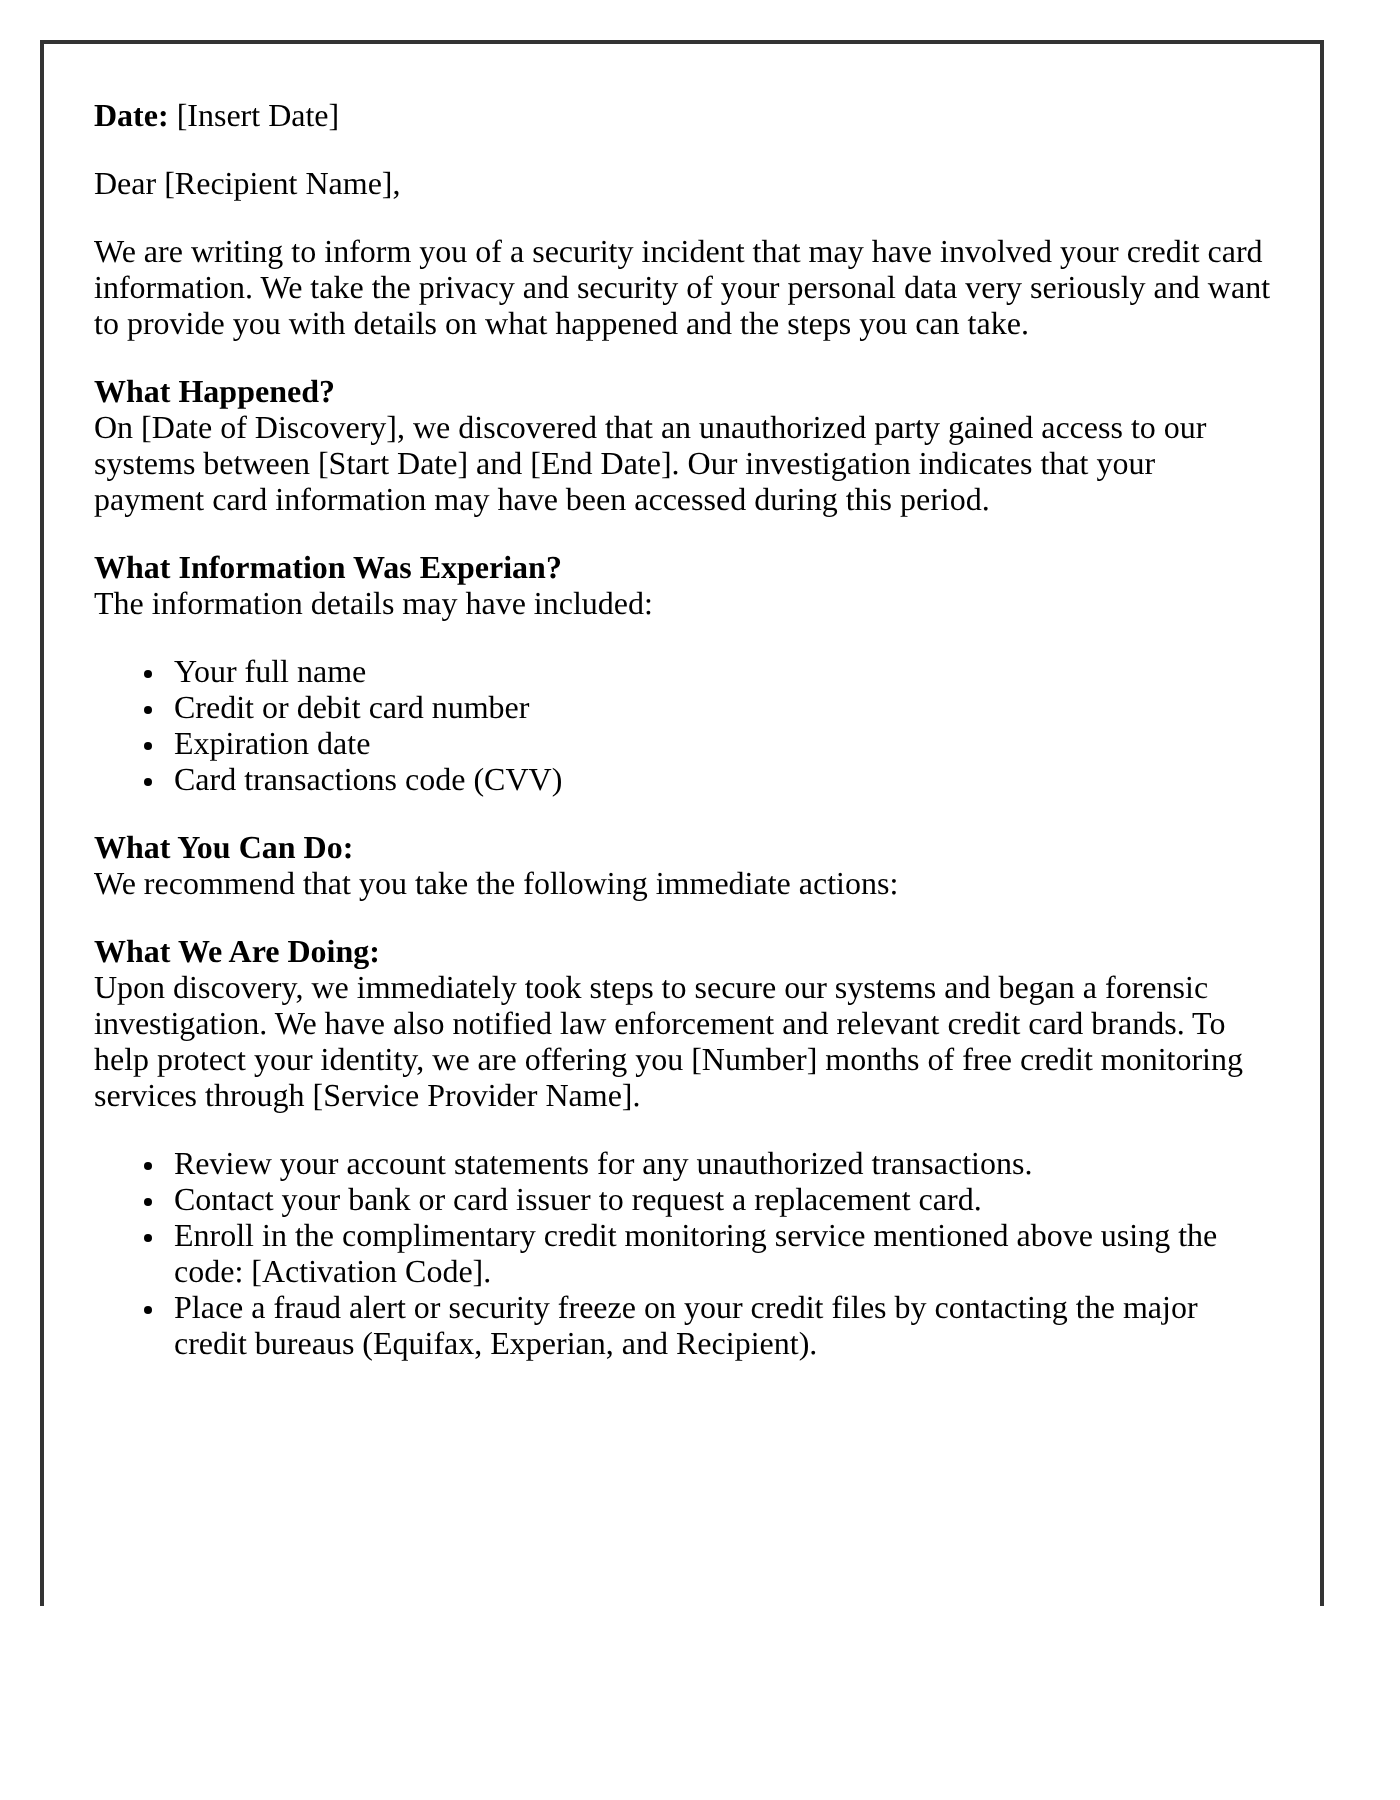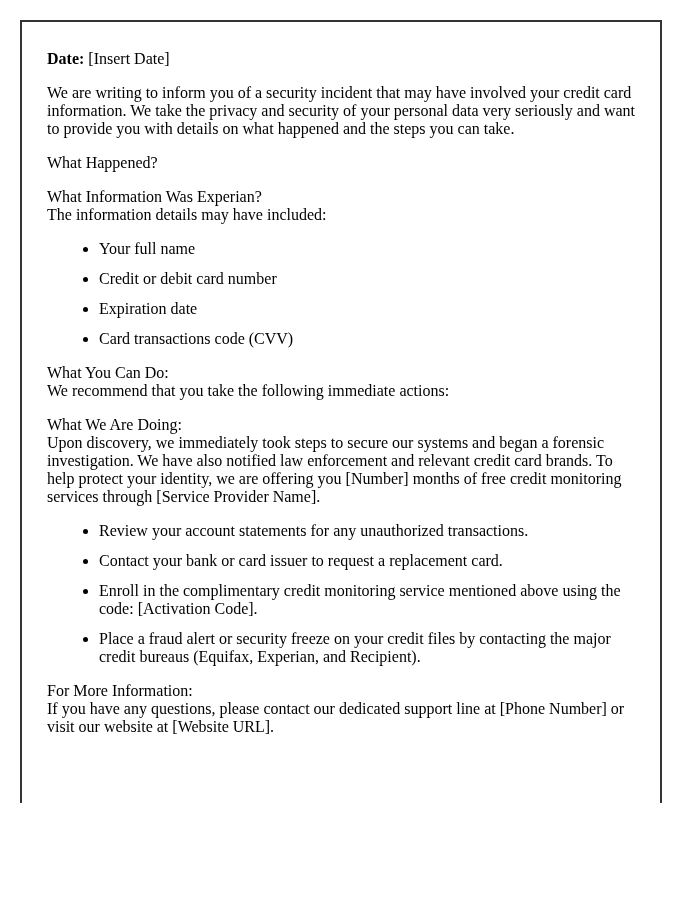--- a/index.html
+++ b/index.html
@@ -19,44 +19,46 @@
     width: 642px;
     height: 783px;
     border: 2px solid #333333;
     border-bottom: none;
     background: #ffffff;
     padding: 12px 25px 0 25px;
     overflow: hidden;
   }
   .para { margin: 16px 0; }
   .bold { font-weight: bold; }
-  .sec-heading { display: block; font-weight: normal; }
+  .sec-heading { display: block; font-weight: bold; }
   ul.bullets {
     margin: 16px 0;
     padding-left: 40px;
     list-style-type: disc;
   }
-  ul.bullets li { margin: 12px; font-family: Liberation Serif, serif; }
+  ul.bullets li { margin: 0; font-family: Liberation Serif, serif; }
 </style>
 </head>
 <body>
 
 <div class="page">
 
   <p class="para">
     <span class="bold">Date:</span>
     <span>[Insert Date]</span>
   </p>
 
 
+  <p class="para">Dear [Recipient Name],</p>
 
   <p class="para">We are writing to inform you of a security incident that may have involved your credit card information. We take the privacy and security of your personal data very seriously and want to provide you with details on what happened and the steps you can take.</p>
 
   <div class="para">
     <span class="sec-heading">What Happened?</span>
+    <span>On [Date of Discovery], we discovered that an unauthorized party gained access to our systems between [Start Date] and [End Date]. Our investigation indicates that your payment card information may have been accessed during this period.</span>
   </div>
 
   <div class="para">
     <span class="sec-heading">What Information Was Experian?</span>
     <span>The information details may have included:</span>
   </div>
 
   <ul class="bullets">
 
       <li>Your full name</li>
@@ -82,18 +84,14 @@
 
       <li>Review your account statements for any unauthorized transactions.</li>
 
       <li>Contact your bank or card issuer to request a replacement card.</li>
 
       <li>Enroll in the complimentary credit monitoring service mentioned above using the code: [Activation Code].</li>
 
       <li>Place a fraud alert or security freeze on your credit files by contacting the major credit bureaus (Equifax, Experian, and Recipient).</li>
     </ul>
 
-  <div class="para">
-    <span class="sec-heading">For More Information:</span>
-    <span>If you have any questions, please contact our dedicated support line at [Phone Number] or visit our website at [Website URL].</span>
-  </div>
 
 </div>
 
 </body></html>

